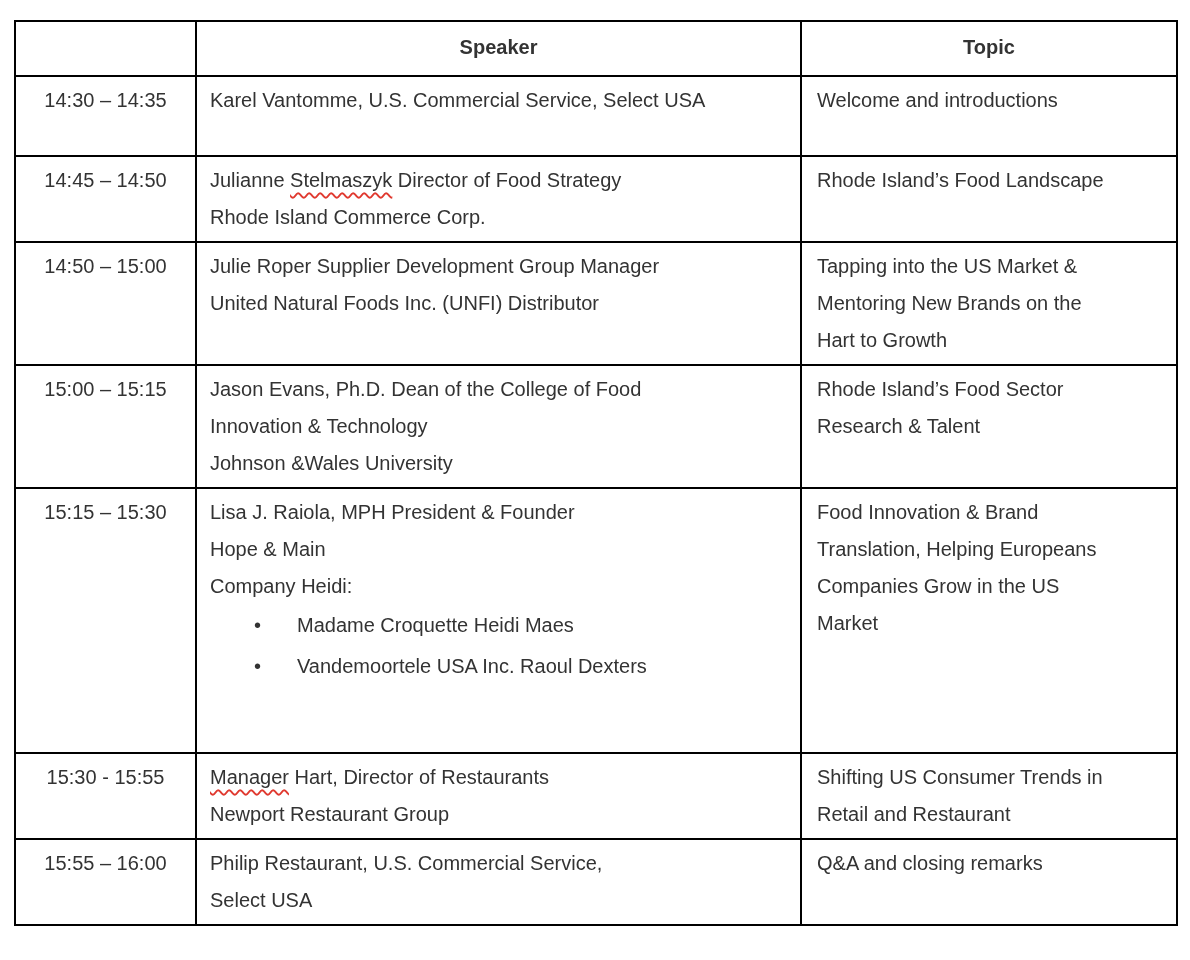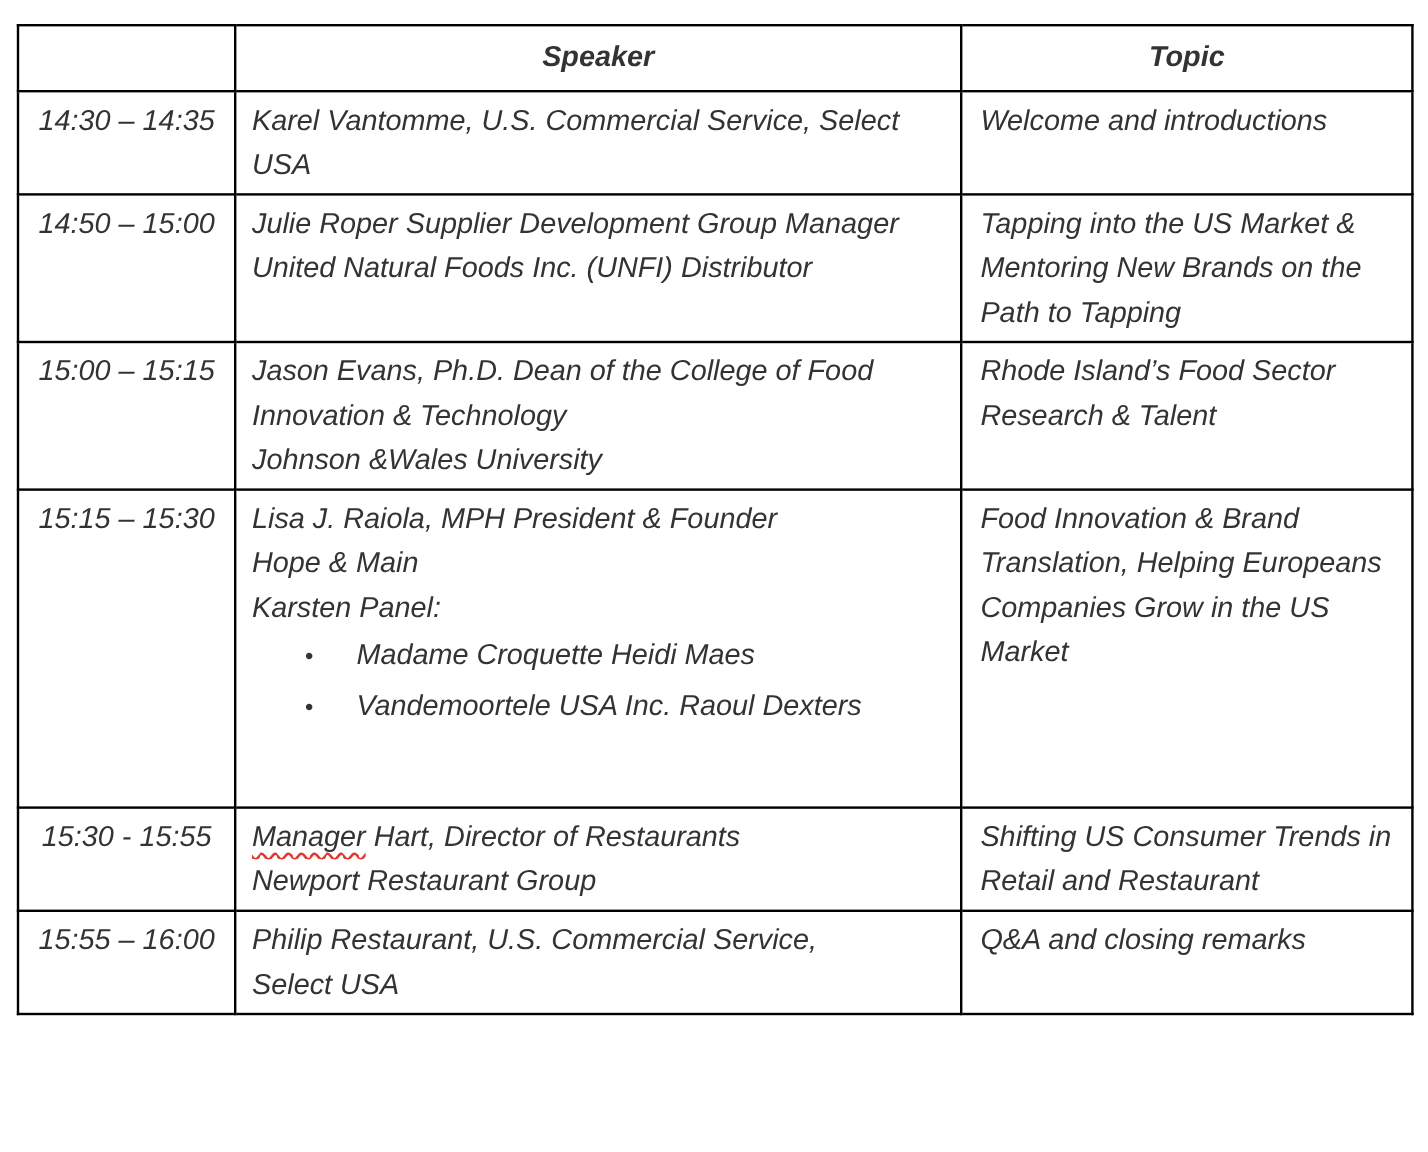--- a/index.html
+++ b/index.html
@@ -21,24 +21,23 @@
     width: 1162px;
     border-collapse: collapse;
     table-layout: fixed;
   }
   col.c-time { width: 181px; }
   col.c-speaker { width: 605px; }
   col.c-topic { width: 376px; }
   th, td {
     border: 2px solid var(--border);
     vertical-align: top;
-    font-size: 24px;
+    font-size: 20px;
     line-height: 37px;
     font-weight: 400;
-    font-style: italic;
   }
   th {
     font-weight: 700;
     text-align: center;
     padding-top: 7px;
   }
   td.time {
     text-align: center;
     padding-top: 5px;
     white-space: nowrap;
@@ -96,31 +95,41 @@
       <td class="time">14:30 – 14:35</td>
       <td class="speaker">
         <span class="line">Karel Vantomme, U.S. Commercial Service, Select USA</span>
       </td>
       <td class="topic">
         <span class="line">Welcome and introductions</span>
       </td>
     </tr>
 
 
+    <tr class="r2">
+      <td class="time">14:45 – 14:50</td>
+      <td class="speaker">
+        <span class="line"><span>Julianne </span><span class="squiggle">Stelmaszyk</span><span> Director of Food Strategy</span></span>
+        <span class="line">Rhode Island Commerce Corp.</span>
+      </td>
+      <td class="topic">
+        <span class="line">Rhode Island’s Food Landscape</span>
+      </td>
+    </tr>
 
     <tr class="r3">
       <td class="time">14:50 – 15:00</td>
       <td class="speaker">
         <span class="line">Julie Roper Supplier Development Group Manager</span>
         <span class="line">United Natural Foods Inc. (UNFI) Distributor</span>
       </td>
       <td class="topic">
         <span class="line">Tapping into the US Market &amp;</span>
         <span class="line">Mentoring New Brands on the</span>
-        <span class="line">Path to Tapping</span>
+        <span class="line">Hart to Growth</span>
       </td>
     </tr>
 
     <tr class="r4">
       <td class="time">15:00 – 15:15</td>
       <td class="speaker">
         <span class="line">Jason Evans, Ph.D. Dean of the College of Food</span>
         <span class="line">Innovation &amp; Technology</span>
         <span class="line">Johnson &amp;Wales University</span>
       </td>
@@ -128,21 +137,21 @@
         <span class="line">Rhode Island’s Food Sector</span>
         <span class="line">Research &amp; Talent</span>
       </td>
     </tr>
 
     <tr class="r5">
       <td class="time">15:15 – 15:30</td>
       <td class="speaker">
         <span class="line">Lisa J. Raiola, MPH President &amp; Founder</span>
         <span class="line">Hope &amp; Main</span>
-        <span class="line">Karsten Panel:</span>
+        <span class="line">Company Heidi:</span>
         <span class="bullet-line">Madame Croquette Heidi Maes</span>
         <span class="bullet-line">Vandemoortele USA Inc. Raoul Dexters</span>
       </td>
       <td class="topic">
         <span class="line">Food Innovation &amp; Brand</span>
         <span class="line">Translation, Helping Europeans</span>
         <span class="line">Companies Grow in the US</span>
         <span class="line">Market</span>
       </td>
     </tr>

